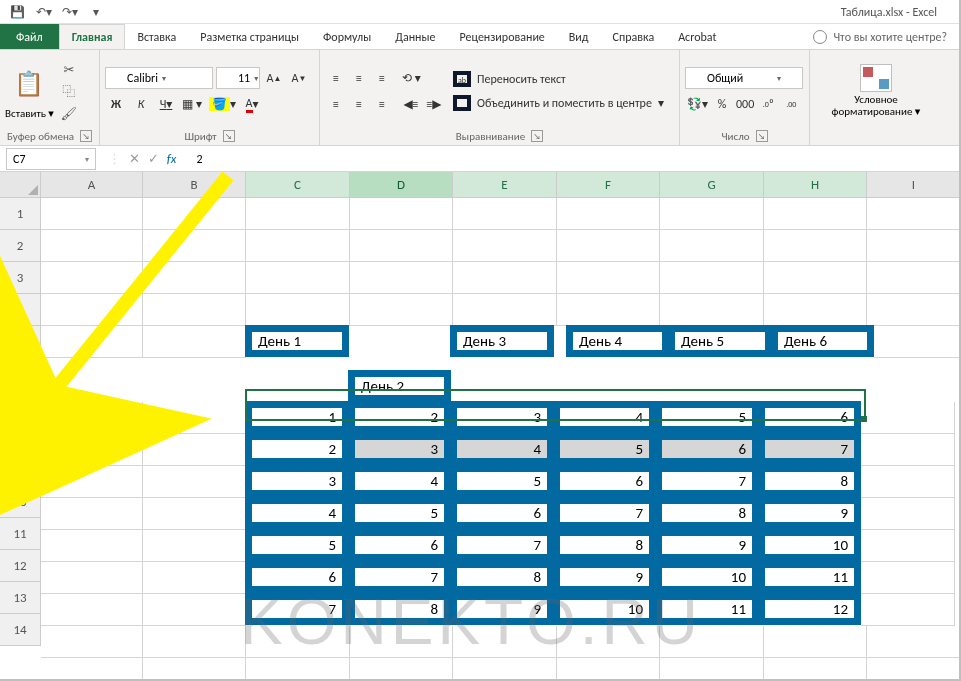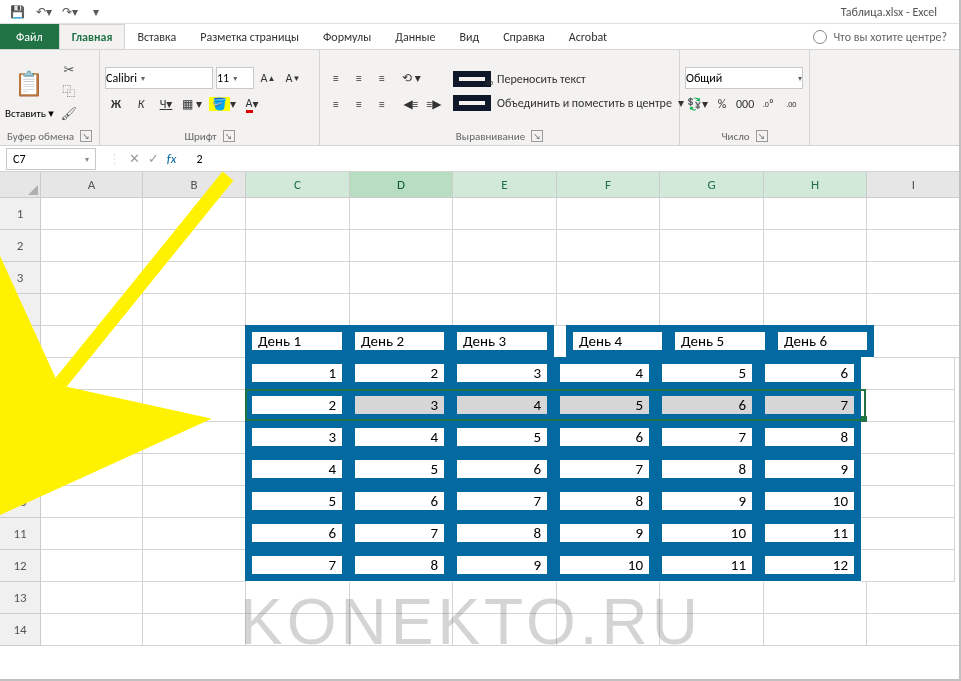--- a/index.html
+++ b/index.html
@@ -28,31 +28,31 @@
 
 
 .clip-col { display: flex; flex-direction: column; align-items: center; gap: 2px; }
 .clip-icon { width: 36px; height: 42px; display: flex; align-items: center; justify-content: center; font-size: 24px; }
 .clip-side { display: flex; flex-direction: column; gap: 2px; margin-left: 4px; font-size: 13px; color: #555; }
 .clip-side span { width: 22px; height: 20px; display: flex; align-items: center; justify-content: center; cursor: pointer; }
 
 
 .font-row { display: flex; gap: 3px; align-items: center; }
 .font-rows { display: flex; flex-direction: column; gap: 4px; }
-.sel { border: 1px solid #c8c8c8; height: 22px; font-size: 12px; display: flex; align-items: center; padding: 0 0; background: #fff; }
+.sel { border: 1px solid #c8c8c8; height: 22px; font-size: 12px; display: flex; align-items: center; padding: 0 21px; background: #fff; }
 .sel .caret { margin-left: 4px; font-size: 8px; color: #666; }
 .btn { height: 22px; min-width: 22px; display: flex; align-items: center; justify-content: center; font-size: 12px; cursor: pointer; color: #333; padding: 0 2px; }
 .btn sup, .btn sub { font-size: 8px; }
 
 
 .align-rows { display: flex; flex-direction: column; gap: 4px; }
 .align-row { display: flex; gap: 1px; }
 .merge-col { display: flex; flex-direction: column; gap: 2px; margin-left: 8px; font-size: 12px; color: #333; }
 .merge-col .mrow { display: flex; align-items: center; height: 22px; gap: 6px; cursor: pointer; white-space: nowrap; }
-.micon { width: 18px; height: 16px; display: inline-block; border: 6px solid #0f172a; position: relative; padding-left: 26px; }
+.micon { width: 18px; height: 16px; display: inline-block; border: 4px solid #0f172a; position: relative; }
 
 
 .num-rows { display: flex; flex-direction: column; gap: 4px; }
 
 
 .cf-col { display: flex; flex-direction: column; align-items: center; font-size: 11px; text-align: center; line-height: 1.1; gap: 2px; }
 .cf-icon { width: 32px; height: 28px; background: linear-gradient(to bottom, #fff, #fff); border: 1px solid #c0c0c0; position: relative; }
 .cf-icon::before { content: ""; position: absolute; left: 2px; top: 2px; width: 10px; height: 10px; background: #c55a5a; }
 .cf-icon::after { content: ""; position: absolute; right: 2px; bottom: 2px; width: 10px; height: 10px; background: #5a9bc5; }
 
@@ -109,20 +109,21 @@
   <div class="title">Таблица.xlsx - Excel</div>
 </div>
 
 <div class="tabs">
   <div class="tab file">Файл</div>
   <div class="tab active">Главная</div>
   <div class="tab">Вставка</div>
   <div class="tab">Разметка страницы</div>
   <div class="tab">Формулы</div>
   <div class="tab">Данные</div>
+  <div class="tab">Рецензирование</div>
   <div class="tab">Вид</div>
   <div class="tab">Справка</div>
   <div class="tab">Acrobat</div>
   <div class="tell">
     <span class="bulb"></span>
     <span>Что вы хотите центре?</span>
   </div>
 </div>
 
 <div class="ribbon">
@@ -225,20 +226,26 @@
         </div>
       </div>
     </div>
     <div class="label">
         <span>Число</span>
         <span class="dlg">↘</span>
       </div>
   </div>
 
   <div class="group" style="width:132px;border-right:none">
+    <div class="controls" style="justify-content:center;width:100%">
+      <div class="cf-col">
+        <div class="cf-icon"></div>
+        <div><span>Условное</span><br><span>форматирование</span> ▾</div>
+      </div>
+    </div>
     <div class="label"></div>
   </div>
 </div>
 
 <div class="fbar">
   <div class="name">
       <span>C7</span>
       <span style="font-size:8px;color:#888">▾</span>
     </div>
   <div class="tools">
@@ -321,21 +328,21 @@
         <div class="cell" style="width: 104px;"></div>
         <div class="cell" style="width: 103px;"></div>
         <div class="cell" style="width: 104px;"></div>
         <div class="cell" style="width: 103px;"></div>
         <div class="cell" style="width: 94px;"></div>
       </div>
       <div class="row">
         <div class="cell" style="width: 102px;"></div>
         <div class="cell" style="width: 103px;"></div>
         <div class="cell bordered text" style="width: 104px;">День 1</div>
-        <div class="cell bordered text" style="width: 103px;">День 2</div>
+        <div class="cell bordered text" style="width: 103px; margin-top: 44px;">День 2</div>
         <div class="cell bordered text" style="width: 104px;">День 3</div>
         <div class="cell bordered text" style="width: 103px; margin-left: 12px;">День 4</div>
         <div class="cell bordered text" style="width: 104px;">День 5</div>
         <div class="cell bordered text" style="width: 103px;">День 6</div>
         <div class="cell" style="width: 94px;"></div>
       </div>
       <div class="row">
         <div class="cell" style="width: 102px;"></div>
         <div class="cell" style="width: 103px;"></div>
         <div class="cell bordered num" style="width: 104px;">1</div>

